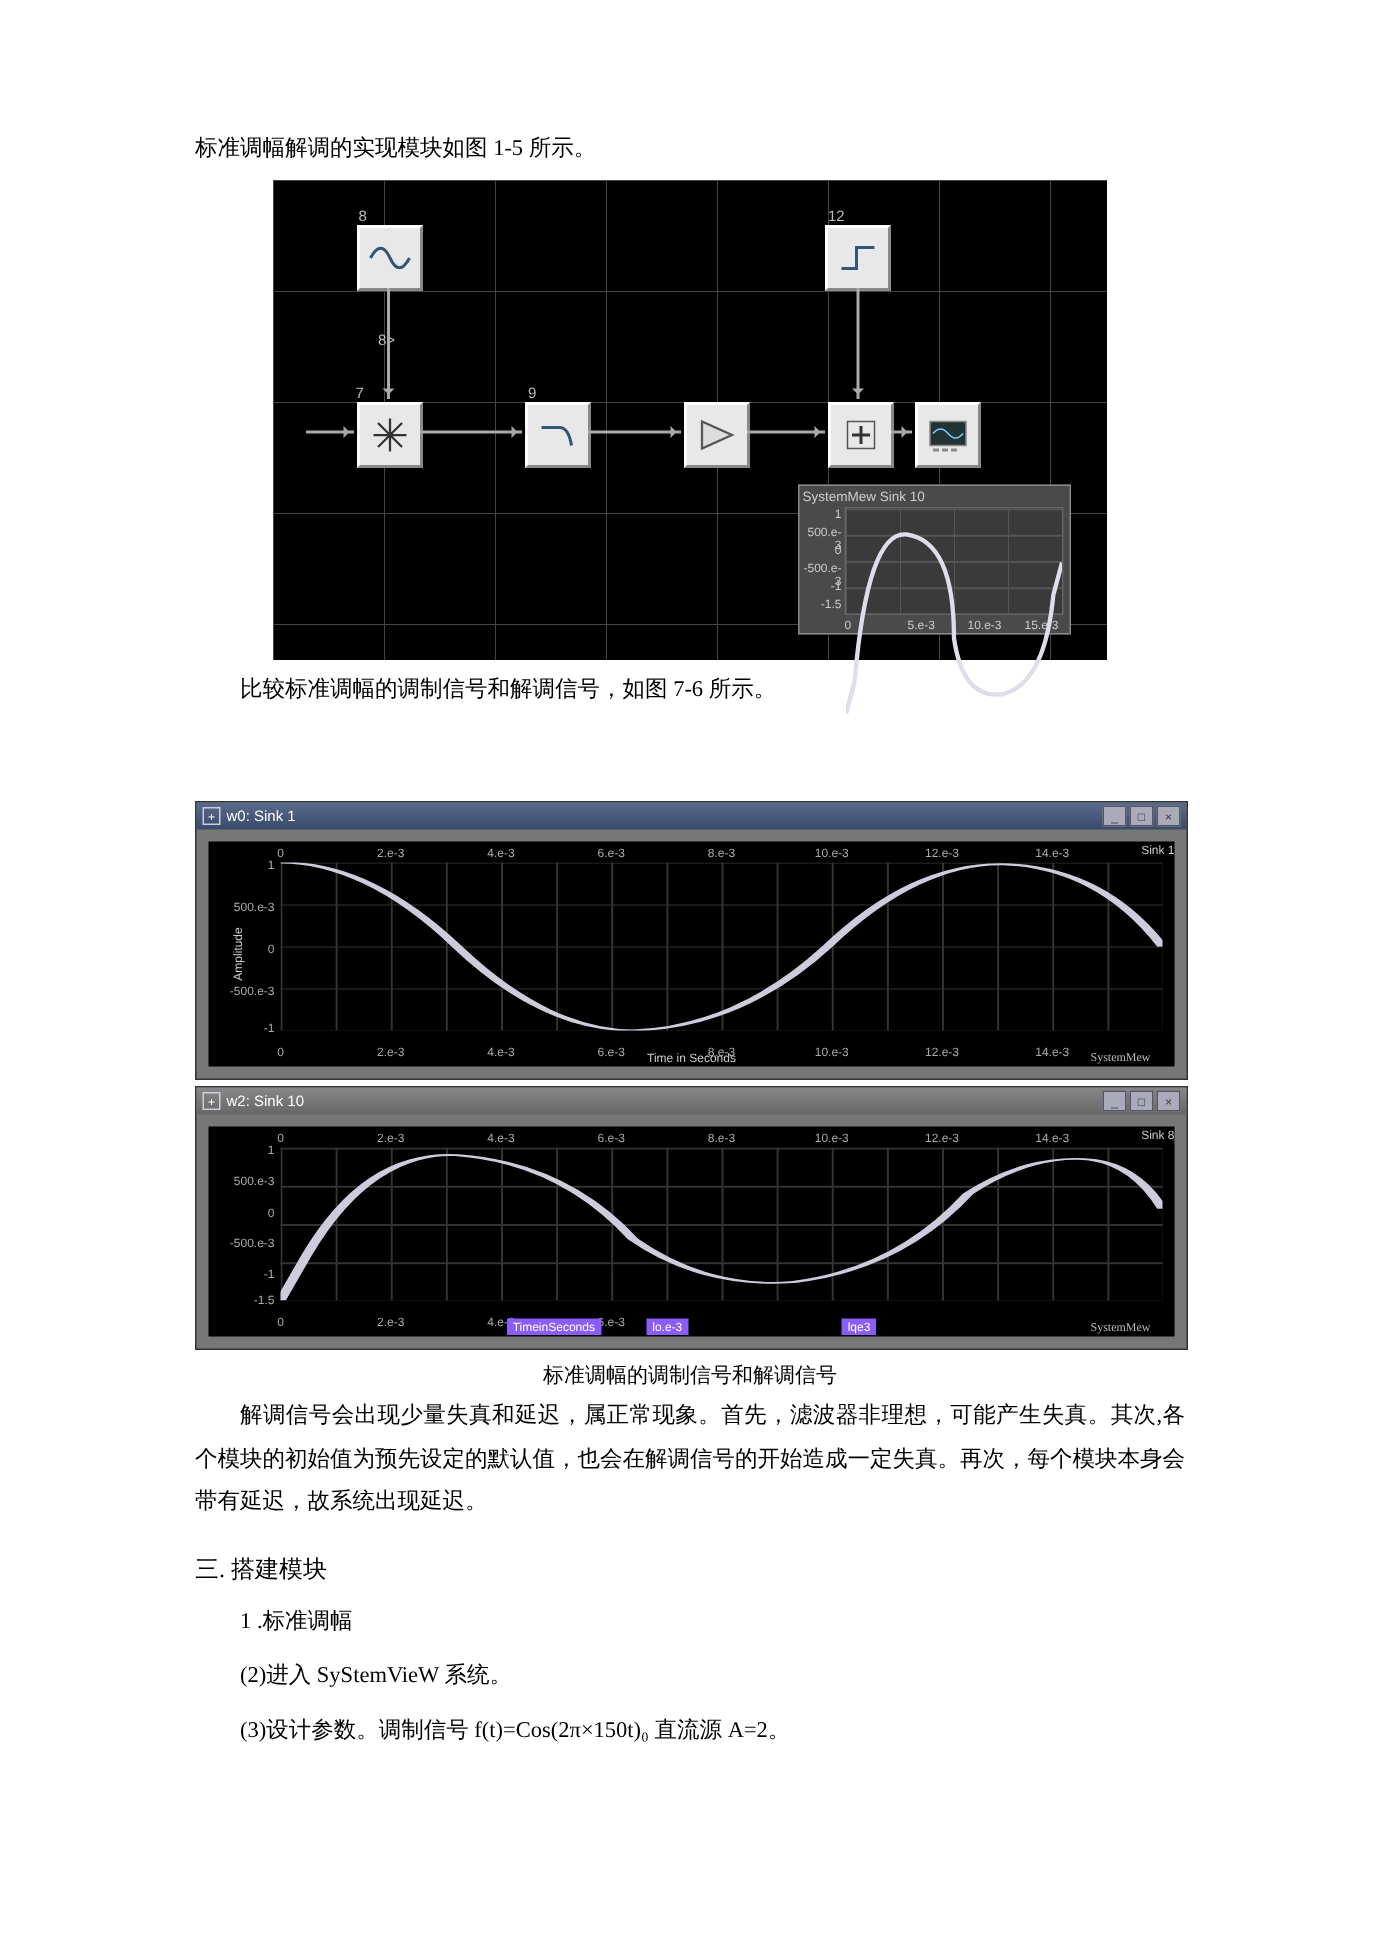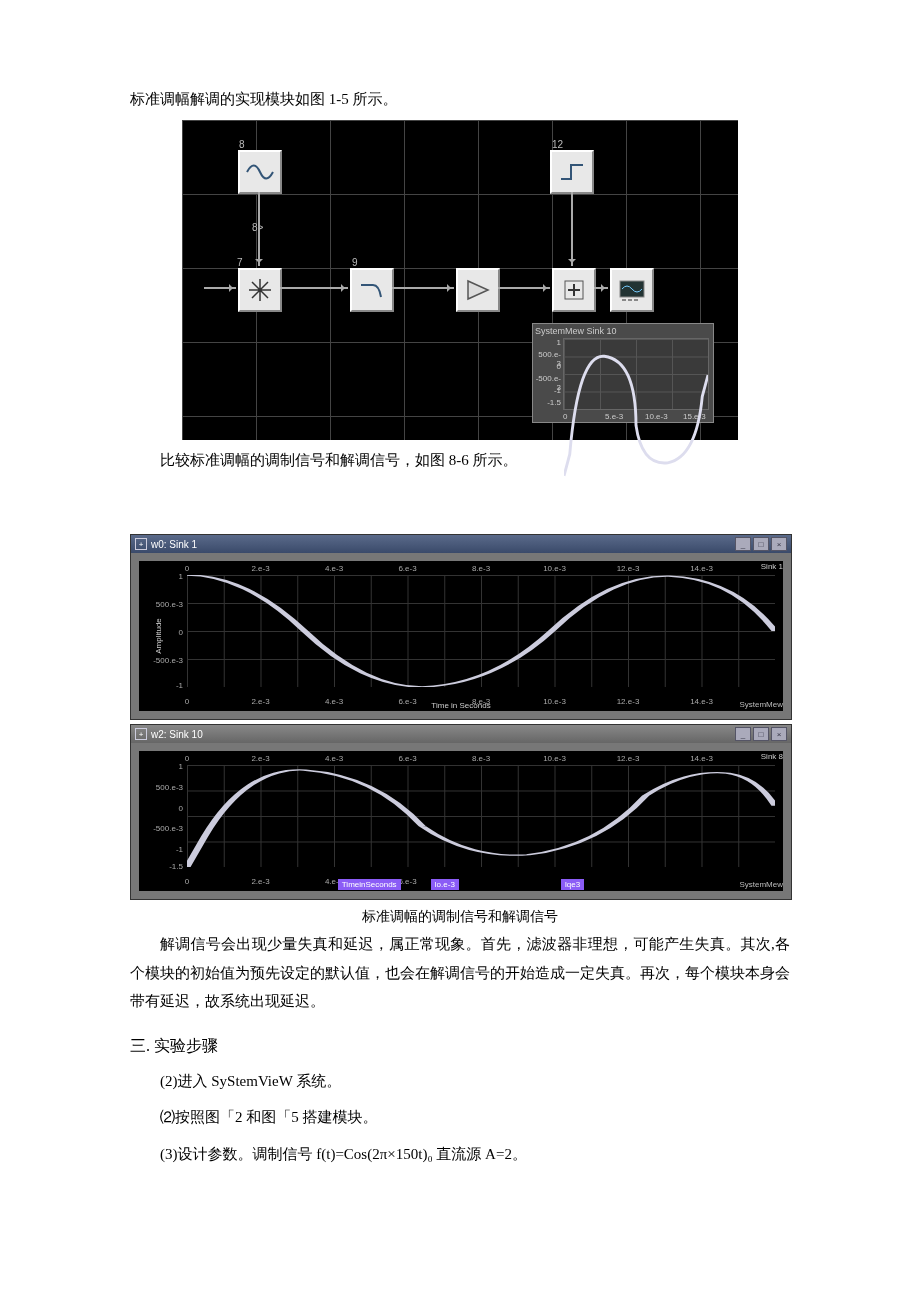--- a/index.html
+++ b/index.html
@@ -40,21 +40,21 @@
 .plotframe .ylabs span{position:absolute;right:2px;color:#aaa;font-size:8px;font-family:sans-serif}
 .plotframe .xlabs{position:absolute;left:48px;right:8px}
 .plotframe .xlabs span{position:absolute;color:#aaa;font-size:8px;font-family:sans-serif;transform:translateX(-50%)}
 .plotframe .xlabs.top{top:3px}
 .plotframe .xlabs.bot{bottom:14px}
 .plotframe .ptitle{position:absolute;left:15px;right:0;top:1px;text-align:right;color:#ccc;font-size:8px;font-family:Liberation Sans, sans-serif}
 .plotframe .xtitle{position:absolute;left:0;right:0;bottom:1px;text-align:center;color:#ccc;font-size:8px;font-family:sans-serif}
 .plotframe .area{position:absolute;left:48px;right:8px;top:14px;bottom:24px}
 .plotframe .area .g{position:absolute;inset:0;background-image:linear-gradient(#333 1px,transparent 1px),linear-gradient(90deg,#333 1px,transparent 1px);background-size:6.25% 25%}
 .plotframe svg{position:absolute;inset:0;width:100%;height:100%}
-.brand{position:absolute;right:0;bottom:2px;color:#bbb;font-size:8px;font-family:Liberation Sans, sans-serif}
+.brand{position:absolute;right:16px;bottom:2px;color:#bbb;font-size:8px;font-family:Liberation Serif, serif}
 .blackbox{display:inline-block;background:#8b5cf6;color:#fff;font-size:8px;padding:1px 4px;font-family:sans-serif}
 </style>
 </head>
 <body>
 
 <div class="page">
 <p class="para">标准调幅解调的实现模块如图 1-5 所示。</p>
 
 <div class="bd">
   <div class="grid"></div>
@@ -128,21 +128,21 @@
     <span class="xl" style="left:112px">10.e-3</span>
     <span class="xl" style="left:150px">15.e-3</span>
     <div class="plotarea">
           <div class="gridm"></div>
       <svg viewBox="0 0 100 100" preserveAspectRatio="none">
             <path d="M0 95 L4 80 Q10 10 28 12 Q50 15 50 60 Q54 88 72 86 Q92 82 96 40 L100 25" stroke="#dde" fill="none" stroke-width="2"></path>
           </svg>
     </div>
   </div>
 </div>
-<p class="para" style="text-indent:2em">比较标准调幅的调制信号和解调信号，如图 8-6 所示。</p>
+<p class="para" style="text-indent:2em">比较标准调幅的调制信号和解调信号，如图 7-6 所示。</p>
 </div>
 
 <div style="padding:0 130px">
 <div class="sinkwin">
   <div class="titlebar">
     <span style="display:flex;align-items:center;gap:4px">
           <span style="width:10px;height:10px;border:1px solid #ccd;display:inline-flex;align-items:center;justify-content:center;font-size:8px">+</span>
           <span>w0: Sink 1</span>
         </span>
     <span class="winicons">
@@ -242,19 +242,19 @@
       <span class="blackbox" style="margin-left:100px">lqe3</span>
     </div>
     <span class="brand">SystemMew</span>
   </div>
 </div>
 </div>
 
 <div class="page" style="padding-top:4px">
 <p class="figcap">标准调幅的调制信号和解调信号</p>
 <p class="para indent">解调信号会出现少量失真和延迟，属正常现象。首先，滤波器非理想，可能产生失真。其次,各个模块的初始值为预先设定的默认值，也会在解调信号的开始造成一定失真。再次，每个模块本身会带有延迟，故系统出现延迟。</p>
-<p class="h2">三. 实验步骤</p>
+<p class="h2">三. 搭建模块</p>
 <div class="list">
+  <p class="para">1 .标准调幅</p>
   <p class="para">(2)进入 SyStemVieW 系统。</p>
-  <p class="para">⑵按照图「2 和图「5 搭建模块。</p>
   <p class="para">(3)设计参数。调制信号 f(t)=Cos(2π×150t)₀ 直流源 A=2。</p>
 </div>
 </div>
 
 </body></html>

